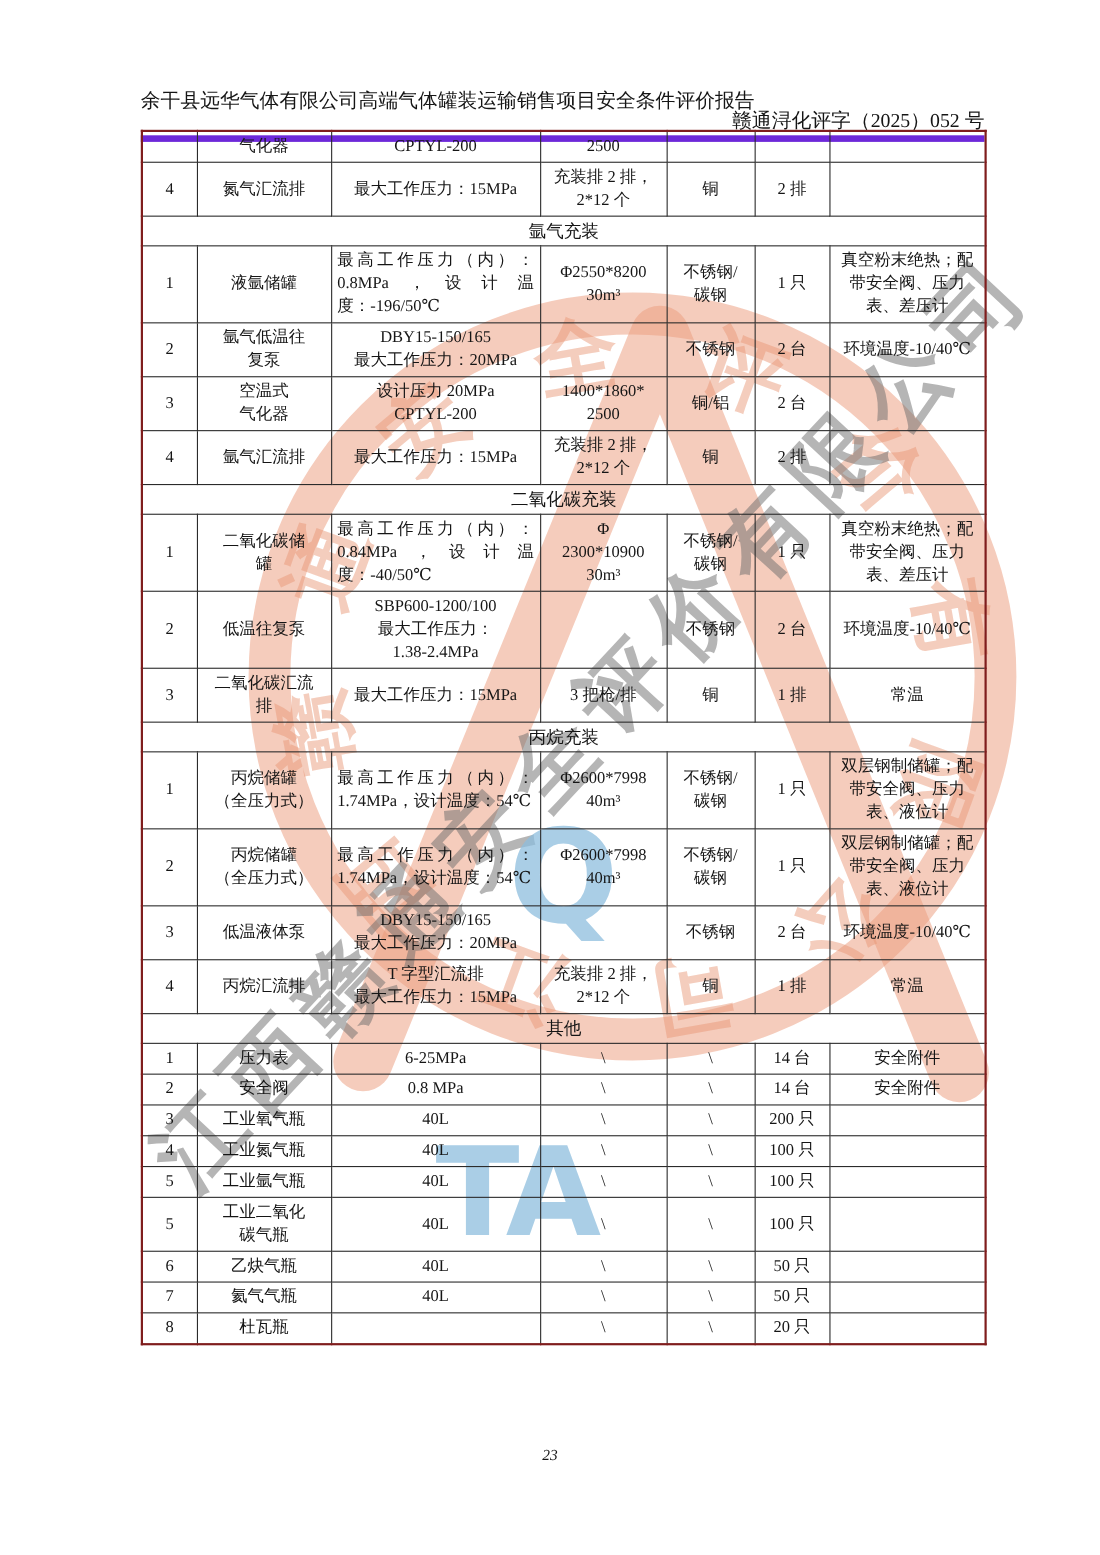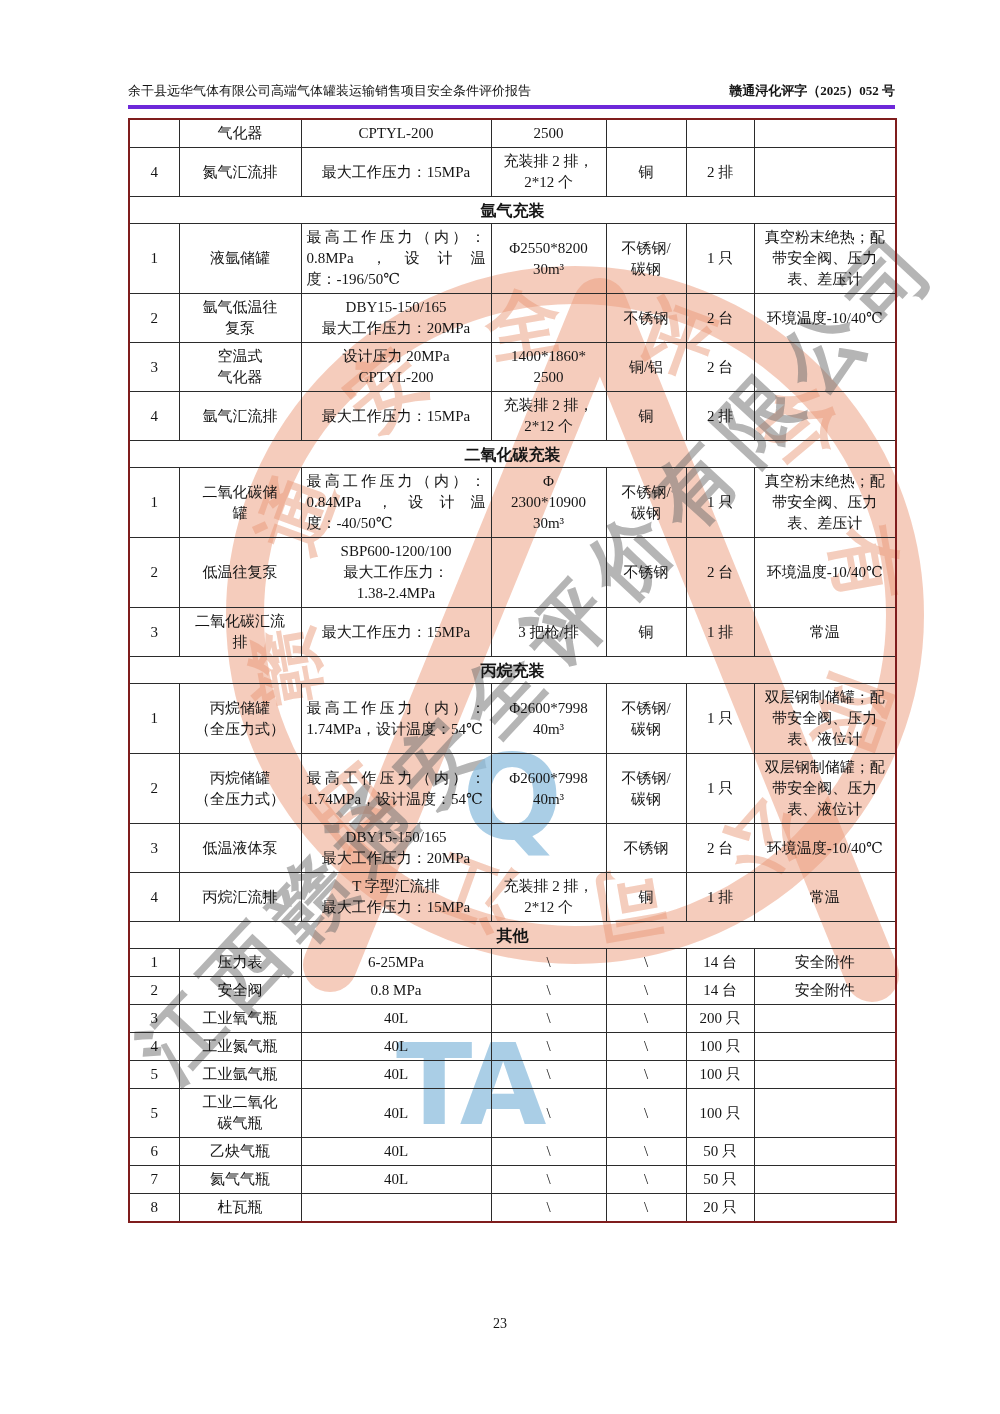--- a/index.html
+++ b/index.html
@@ -26,42 +26,42 @@
   .wm-q, .wm-ta {
     position:absolute; font-family:"DejaVu Sans","Liberation Sans",sans-serif;
     font-weight:bold;
   }
   .wm-q  { left:462px; top:728px; font-size:118px; }
   .wm-ta { left:396px; top:980px; font-size:112px; letter-spacing:-4px; }
   
   .content { position:absolute; inset:0; z-index:2; }
   .hdr {
     position:absolute; left:128px; top:82px; width:767px;
-    padding-bottom:5px; border-bottom:4px solid #6d28d9;
-    font-size:13px; line-height:18px;
+    padding-bottom:5px; border-bottom:6px solid #6d28d9;
+    font-size:18px; line-height:18px;
   }
   .hdr-left  { float:left; }
-  .hdr-right { float:right; font-weight:700; }
+  .hdr-right { float:right; font-weight:400; }
   .hdr::after { content:""; display:block; clear:both; }
   .doc-table {
     position:absolute; left:128px; top:118px; width:767px;
     border-collapse:collapse; table-layout:fixed; background:transparent;
   }
   .doc-table td {
     border:1px solid #2b2b2b; padding:3px 5px;
     text-align:center; vertical-align:middle;
     font-size:15px; line-height:21px; white-space:pre-line;
     overflow:hidden;
   }
   .doc-table { border:2px solid #7f1d1d; }
   .doc-table td.jl { text-align:justify; }
-  .doc-table td.sec { font-weight:bold; font-size:16px; height:22px; padding:2px; }
+  .doc-table td.sec { font-weight:normal; font-size:16px; height:22px; padding:2px; }
   .pageno {
     position:absolute; left:0; top:1316px; width:100%;
-    text-align:center; font-size:14px;
+    text-align:center; font-size:14px;font-style:italic;
   }
 </style>
 </head>
 <body>
 
 <div class="page">
 
   <div class="wm">
     <svg class="wm-svg" width="1000" height="1414">
       <circle id="wm-ring" cx="575" cy="615" r="330" fill="none" stroke-width="38" stroke="rgba(236,158,126,0.52)"></circle>

